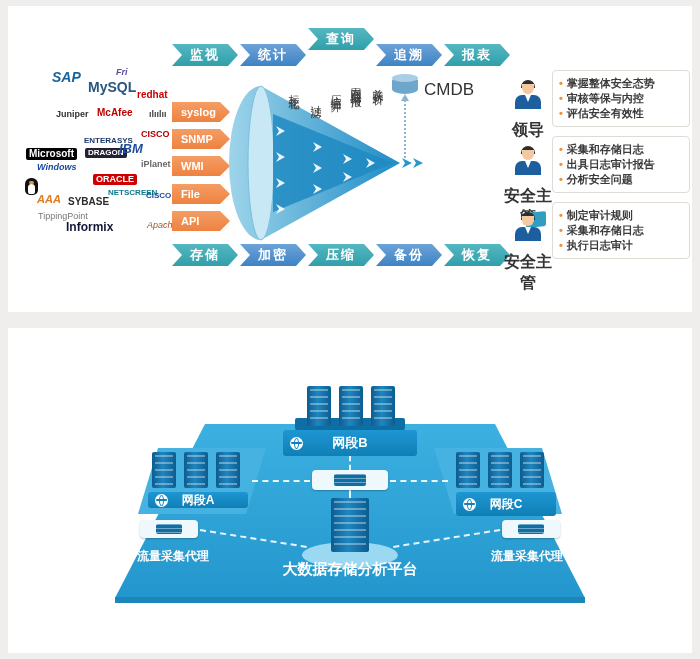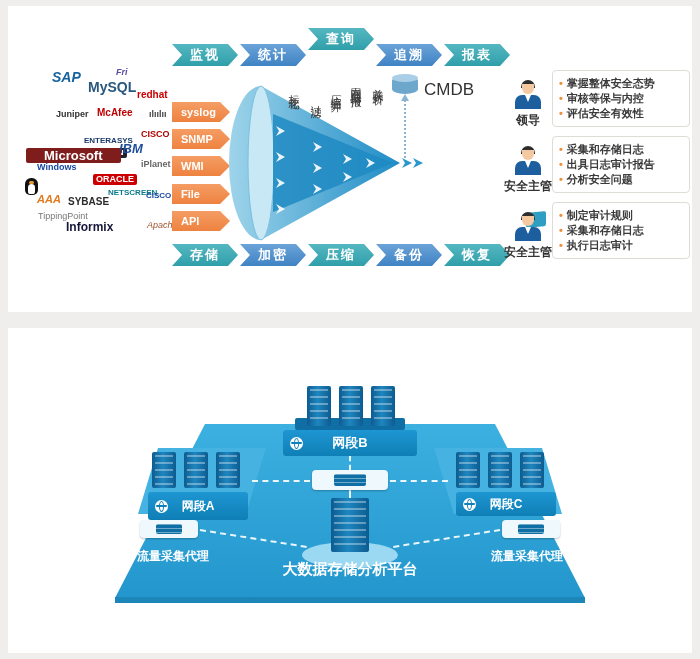--- a/index.html
+++ b/index.html
@@ -57,21 +57,21 @@
   
   .persona{position:absolute;width:56px;text-align:center;}
   .p-icon{width:30px;height:30px;margin:0 auto;position:relative;}
   .p-board{position:absolute;left:13px;top:0;width:20px;height:15px;background:#2f9ec2;
     transform:skewY(-6deg);border-radius:2px;}
   .p-hair{position:absolute;left:8px;top:0;width:14px;height:8px;border-radius:7px 7px 0 0;background:#2e2e2e;}
   .p-face{position:absolute;left:9px;top:4px;width:12px;height:10px;border-radius:0 0 6px 6px;background:#f4c9a2;}
   .p-body{position:absolute;left:2px;top:15px;width:26px;height:14px;border-radius:7px 7px 0 0;background:#1c5e9e;}
   .p-collar{position:absolute;left:12px;top:15px;width:6px;height:7px;background:#fff;
     clip-path:polygon(0 0,100% 0,50% 100%);}
-  .p-title{font-size:12px;font-weight:bold;color:#333;margin-top:2px;}
+  .p-title{font-size:16px;font-weight:bold;color:#333;margin-top:10px;}
   .pbox{position:absolute;left:552px;width:138px;background:#fff;border:1px solid #dfdcd6;
     border-radius:4px;padding:5px 6px;box-sizing:border-box;}
   .prow{display:flex;gap:4px;font-size:11px;font-weight:bold;color:#3a3a3a;line-height:15px;}
   .bullet{color:#ef8f3c;}
 
   
   .platform{position:absolute;left:115px;top:424px;width:470px;height:174px;z-index:1;
     background:linear-gradient(180deg,#3cb0e0,var(--platform_blue,#2397cd));
     clip-path:polygon(90px 0,380px 0,470px 100%,0 100%);}
   .platform-edge{position:absolute;left:115px;top:597px;width:470px;height:6px;
@@ -127,22 +127,22 @@
     <span class="logo" style="left: 116px; top: 68px; font-size: 9px; color: rgb(91, 75, 160); font-weight: bold; font-style: italic;">Fri</span>
     <span class="logo" style="left: 56px; top: 110px; font-size: 9px; color: rgb(51, 51, 51); font-weight: bold;">Juniper</span>
     <span class="logo" style="left: 97px; top: 108px; font-size: 10px; color: rgb(192, 0, 0); font-weight: bold;">McAfee</span>
     <span class="logo" style="left: 137px; top: 90px; font-size: 10px; color: rgb(204, 0, 0); font-weight: bold;">redhat</span>
     <span class="logo" style="left: 149px; top: 110px; font-size: 9px; color: rgb(68, 68, 68); font-weight: bold;">ılıılıı</span>
     <span class="logo" style="left: 141px; top: 130px; font-size: 9px; color: rgb(176, 0, 0); font-weight: bold;">CISCO</span>
     <span class="logo" style="left: 84px; top: 137px; font-size: 8px; color: rgb(26, 58, 107); font-weight: bold;">ENTERASYS</span>
     <span class="logo" style="left: 85px; top: 148px; font-size: 8px; color: rgb(255, 255, 255); font-weight: bold; background: rgb(34, 34, 51); padding: 1px 3px; border-radius: 2px;">DRAGON</span>
     <span class="logo" style="left: 119px; top: 142px; font-size: 13px; color: rgb(31, 78, 156); font-weight: bold; font-style: italic;">IBM</span>
     <span class="logo" style="left: 141px; top: 160px; font-size: 9px; color: rgb(102, 102, 102); font-weight: bold;">iPlanet</span>
-    <span class="logo" style="left: 26px; top: 148px; font-size: 13px; color: rgb(255, 255, 255); font-weight: bold; background: #7f1d1d; padding: 1px 18px; border-radius: 2px;">Microsoft</span>
-    <span class="logo" style="left: 37px; top: 163px; font-size: 9px; color: rgb(23, 71, 158); font-weight: bold; ">Windows</span>
+    <span class="logo" style="left: 26px; top: 148px; font-size: 10px; color: rgb(255, 255, 255); font-weight: bold; background: #000000; padding: 1px 3px; border-radius: 2px;">Microsoft</span>
+    <span class="logo" style="left: 37px; top: 163px; font-size: 9px; color: rgb(23, 71, 158); font-weight: bold; font-style: italic;">Windows</span>
     <span class="logo" style="left: 93px; top: 174px; font-size: 9px; color: rgb(255, 255, 255); font-weight: bold; background: rgb(204, 0, 0); padding: 1px 3px; border-radius: 2px;">ORACLE</span>
     <span class="logo" style="left: 37px; top: 194px; font-size: 11px; color: rgb(224, 123, 32); font-weight: bold; font-style: italic;">AAA</span>
     <span class="logo" style="left: 68px; top: 197px; font-size: 10px; color: rgb(43, 43, 43); font-weight: bold;">SYBASE</span>
     <span class="logo" style="left: 108px; top: 189px; font-size: 8px; color: rgb(10, 122, 138); font-weight: bold;">NETSCREEN</span>
     <span class="logo" style="left: 146px; top: 192px; font-size: 8px; color: rgb(23, 71, 158); font-weight: bold;">CISCO</span>
     <span class="logo" style="left: 38px; top: 212px; font-size: 9px; color: rgb(119, 119, 119);">TippingPoint</span>
     <span class="logo" style="left: 66px; top: 221px; font-size: 12px; color: rgb(22, 22, 58); font-weight: bold;">Informix</span>
     <span class="logo" style="left: 147px; top: 221px; font-size: 9px; color: rgb(160, 82, 45); font-style: italic;">Apache</span>
   </div>
 
@@ -273,21 +273,21 @@
 <div class="tower" style="left:371px;top:386px;height:40px"></div>
 <div class="band" style="left:283px;top:430px;width:134px;font-size:13px">
   <span class="globe"></span>
   <span>网段B</span>
 </div>
 
 <div class="seg-panel" id="seg-panel-a"></div>
 <div class="tower" style="left:152px;top:452px;height:36px"></div>
 <div class="tower" style="left:184px;top:452px;height:36px"></div>
 <div class="tower" style="left:216px;top:452px;height:36px"></div>
-<div class="band" style="left:148px;top:492px;width:100px;height:28px;font-size:12px">
+<div class="band" style="left:148px;top:492px;width:100px;height:16px;font-size:12px">
   <span class="globe"></span>
   <span>网段A</span>
 </div>
 
 <div class="seg-panel" id="seg-panel-c"></div>
 <div class="tower" style="left:456px;top:452px;height:36px"></div>
 <div class="tower" style="left:488px;top:452px;height:36px"></div>
 <div class="tower" style="left:520px;top:452px;height:36px"></div>
 <div class="band" style="left:456px;top:492px;width:100px;height:24px;font-size:12px">
   <span class="globe"></span>

